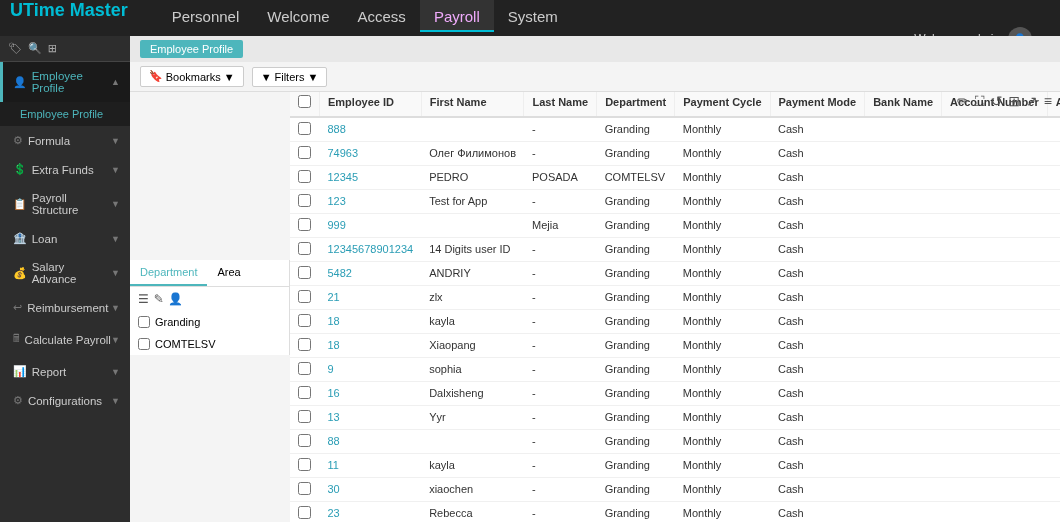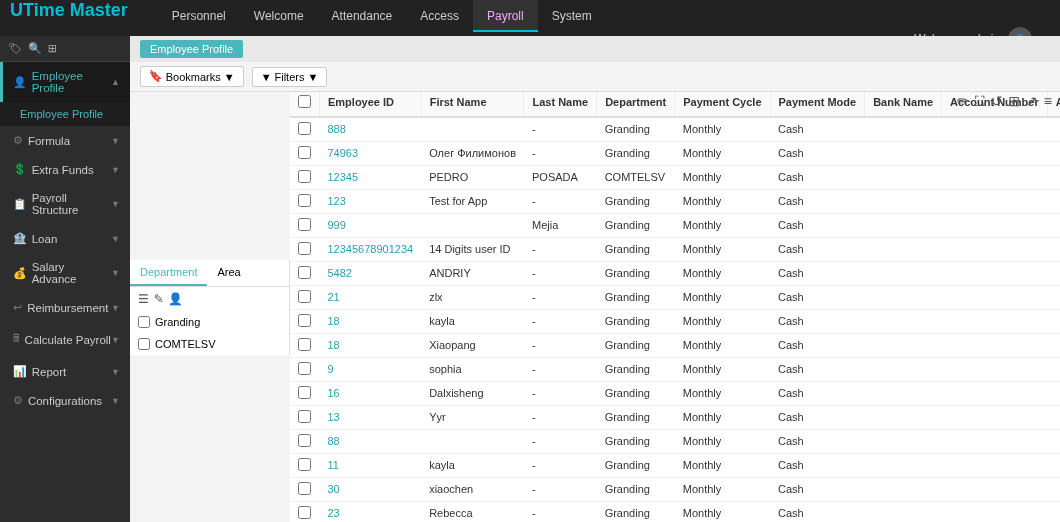--- a/index.html
+++ b/index.html
@@ -24,21 +24,21 @@
       display: flex;
       flex: 1;
     }
     .nav-item {
       color: #ccc;
       padding: 1px 14px;
       height: 32px;
       display: flex;
       align-items: center;
       cursor: pointer;
-      font-size: 12px;
+      font-size: 15px;
       position: relative;
     }
     .nav-item:hover, .nav-item.active {
       color: #f0abfc;
     }
     .nav-item.active::after {
       content: '';
       position: absolute;
       bottom: 0;
       left: 0; right: 0;
@@ -250,21 +250,20 @@
 </head>
 <body>
 
 <div class="top-nav">
   <div class="logo">
     <span style="color:#00bcd4;">U</span><span>Time Master</span>
   </div>
   <div class="nav-items">
     <div class="nav-item">Personnel</div>
     <div class="nav-item">Welcome</div>
-    <div class="nav-item">Attendance</div>
     <div class="nav-item">Access</div>
     <div class="nav-item active">Payroll</div>
     <div class="nav-item">System</div>
   </div>
   <div class="nav-right">
     <span>Welcome admin</span>
     <div class="user-icon">👤</div>
     <span style="color:#aaa;font-size:10px;">▼</span>
   </div>
 </div>

